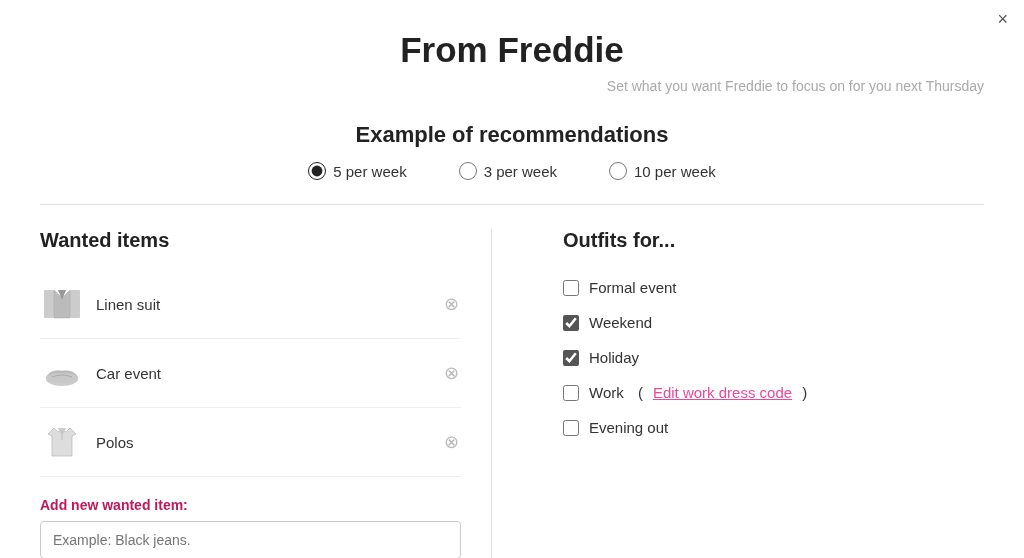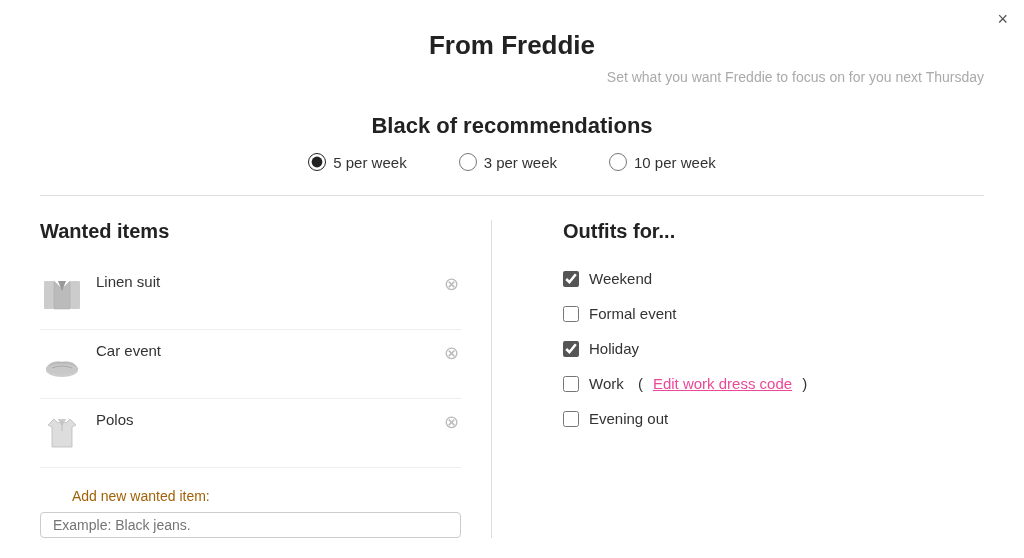--- a/index.html
+++ b/index.html
@@ -24,21 +24,21 @@
       right: 16px;
       font-size: 18px;
       cursor: pointer;
       color: #555;
       background: none;
       border: none;
       line-height: 1;
     }
     .modal-title {
       text-align: center;
-      font-size: 26px;
+      font-size: 35px;
       font-weight: bold;
       color: #222;
       margin-bottom: 8px;
     }
     .modal-subtitle {
       text-align: right;
       font-size: 14px;
       color: #aaa;
       margin-bottom: 28px;
     }
@@ -89,21 +89,21 @@
       padding-left: 71px;
     }
     .col-title {
       font-size: 20px;
       font-weight: bold;
       color: #222;
       margin-bottom: 18px;
     }
     .wanted-item {
       display: flex;
-      align-items: flex-start;
+      align-items: center;
       padding: 12px 0;
       border-bottom: 1px solid #eee;
       gap: 12px;
     }
     .wanted-item:last-child {
       border-bottom: none;
     }
     .item-icon {
       width: 44px;
       height: 44px;
@@ -123,31 +123,30 @@
       background: none;
       border: none;
       cursor: pointer;
       color: #bbb;
       font-size: 18px;
       line-height: 1;
       padding: 2px;
     }
     .add-label {
       font-size: 14px;
-      font-weight: normal;
-      color: #a16207;
+      font-weight: bold;
+      color: #be185d;
       margin-top: 20px;
       margin-bottom: 8px;
       display: block;
-      margin-left: 32px;
     }
     .add-input {
       width: 100%;
       max-width: 480px;
-      padding: 4px 12px;
+      padding: 10px 12px;
       border: 1px solid #ccc;
       border-radius: 4px;
       font-size: 14px;
       color: #999;
       outline: none;
     }
     .outfit-item {
       display: flex;
       align-items: center;
       gap: 10px;
@@ -175,21 +174,21 @@
   </style>
 </head>
 <body>
 
 <div class="modal">
   <button class="close-btn">×</button>
 
   <h1 class="modal-title">From Freddie</h1>
   <p class="modal-subtitle">Set what you want Freddie to focus on for you next Thursday</p>
 
-  <h2 class="section-title-center">Black of recommendations</h2>
+  <h2 class="section-title-center">Example of recommendations</h2>
 
   <div class="radio-group">
     <label class="radio-label">
       <input type="radio" name="recs" checked="" style="">
       <span>5 per week</span>
     </label>
     <label class="radio-label">
       <input type="radio" name="recs" style="">
       <span>3 per week</span>
     </label>
@@ -248,27 +247,27 @@
       </div>
 
       <span class="add-label">Add new wanted item:</span>
       <input class="add-input" type="text" placeholder="Example: Black jeans." style="">
     </div>
 
     <div class="right-col">
       <h2 class="col-title">Outfits for...</h2>
 
       <div class="outfit-item">
+        <input type="checkbox" style="">
+        <span>Formal event</span>
+      </div>
+
+      <div class="outfit-item">
         <input type="checkbox" checked="" style="">
         <span>Weekend</span>
-      </div>
-
-      <div class="outfit-item">
-        <input type="checkbox" style="">
-        <span>Formal event</span>
       </div>
 
       <div class="outfit-item">
         <input type="checkbox" checked="" style="">
         <span>Holiday</span>
       </div>
 
       <div class="outfit-item">
         <input type="checkbox" style="">
         <span>Work</span>

